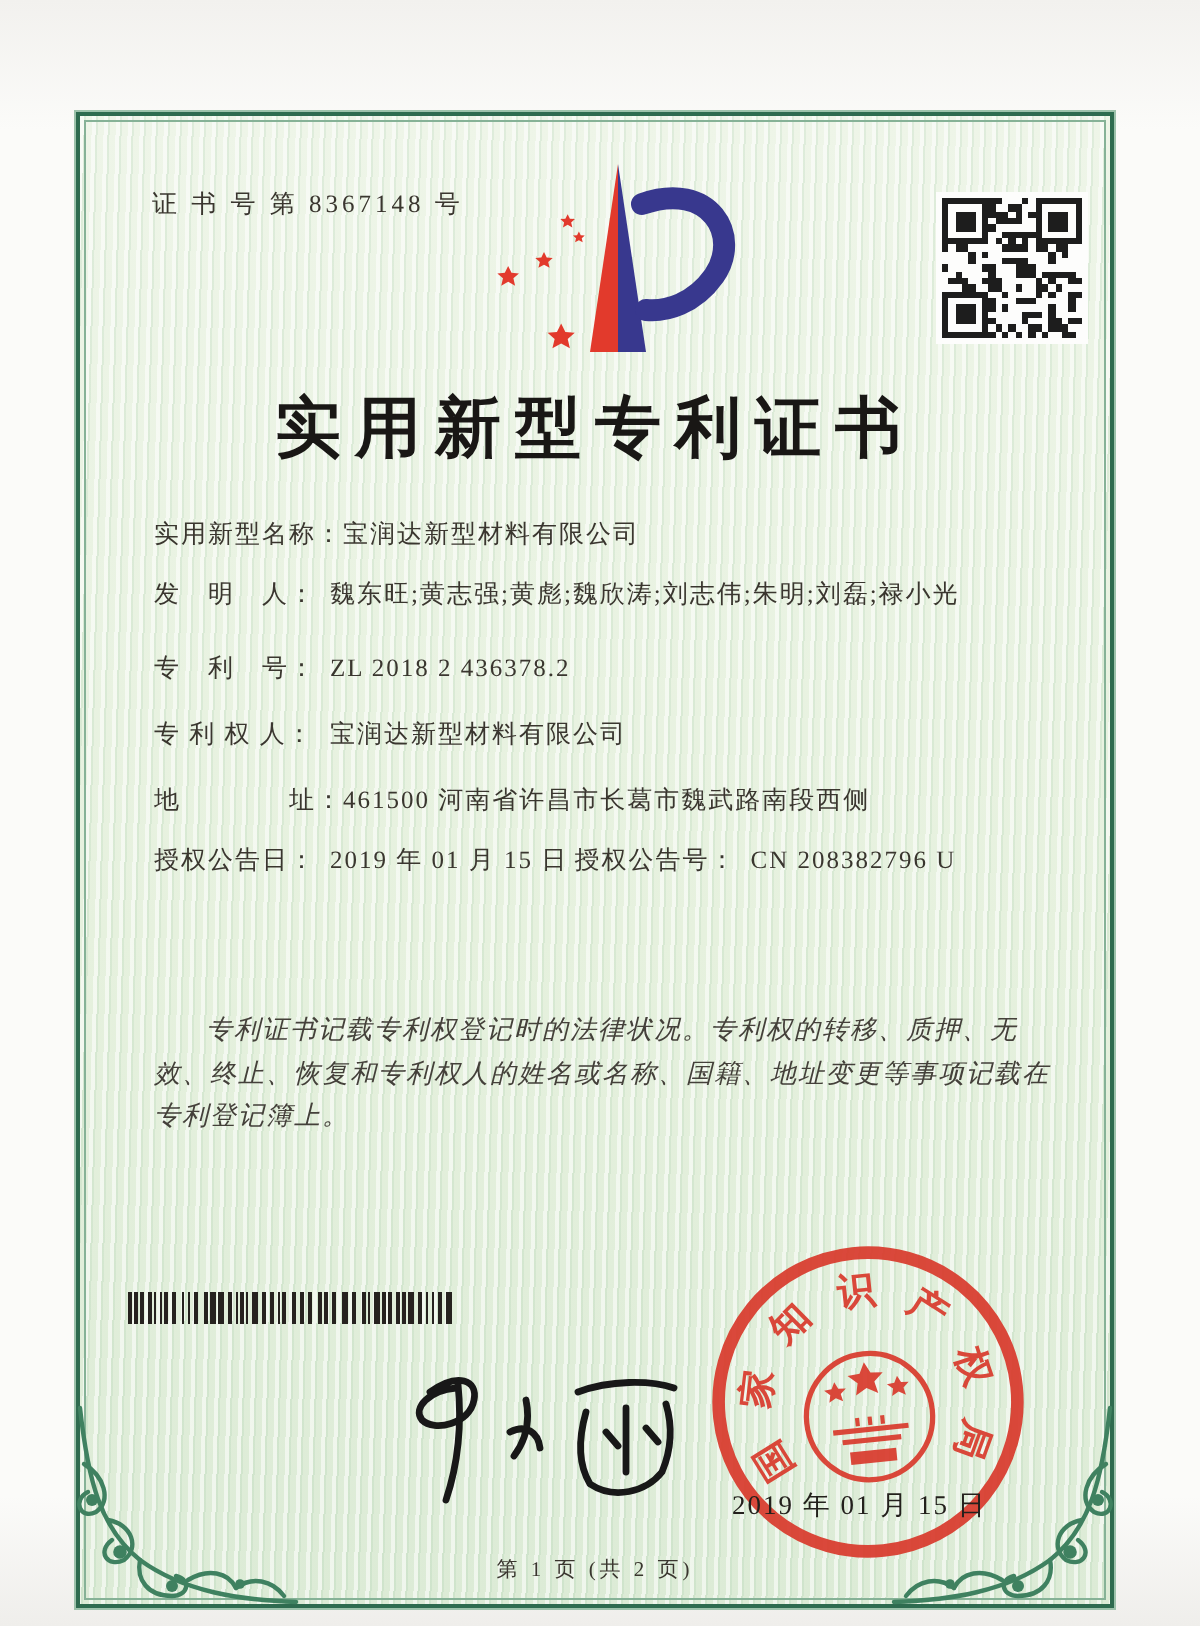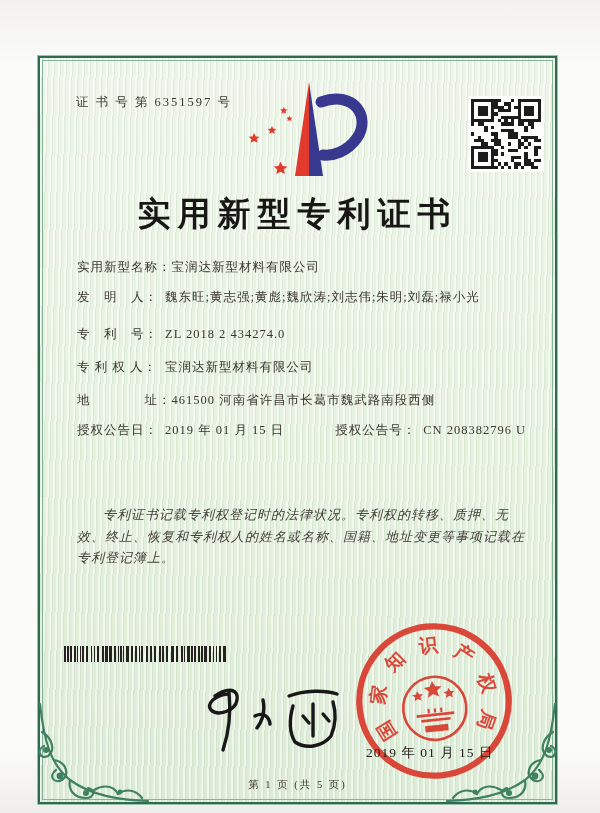--- a/index.html
+++ b/index.html
@@ -33,21 +33,21 @@
   .qr .m.on{background:#1d1d1d;}
   .title{position:absolute;left:0;top:134px;width:100%;text-align:center;
     font-size:33px;font-weight:bold;letter-spacing:7px;color:#191715;}
   
   .fields{position:absolute;left:37px;top:201px;width:460px;font-size:12.5px;color:#3a362f;}
   .frow{white-space:nowrap;margin-bottom:16px;line-height:17px;}
   .frow.gap-s{margin-bottom:13px;}
   .frow.gap-l{margin-bottom:20px;}
   .flabel{display:inline-block;min-width:88px;letter-spacing:1px;}
   .fvalue{letter-spacing:1px;}
-  .grant .pair2{margin-left:48px;}
+  .grant .pair2{}
   
   .paras{position:absolute;left:37px;top:446px;width:452px;
     font-size:13px;line-height:21.5px;letter-spacing:1px;font-style:italic;color:#44403a;}
   .paras p{margin:0;text-indent:2em;}
   
   .barcode{position:absolute;left:24px;top:588px;width:168px;height:16px;display:flex;align-items:stretch;}
   .barcode .b{height:100%;}
   .barcode .b.on{background:#26221f;}
   
   .director{position:absolute;left:36px;top:636px;font-size:14.5px;line-height:28px;letter-spacing:3px;color:#2c2925;}
@@ -62,21 +62,21 @@
   .corner{position:absolute;width:118px;height:108px;z-index:2;}
   .corner.left{left:-6px;bottom:-4px;}
   .corner.right{right:-6px;bottom:-4px;transform:scaleX(-1);}
 </style>
 </head>
 <body>
 
 <div class="page">
   <div class="cert">
 
-    <div class="cert-no">证 书 号 第 6351597 号</div>
+    <div class="cert-no">证 书 号 第 8367148 号</div>
 
     <svg class="logo" viewBox="0 0 152 110">
       <g fill="#e23a2c">
         <path d="M26 62 l2.7 5.4 6 .5 -4.5 4 1.4 5.9 -5.6-3.1 -5.6 3.1 1.4-5.9 -4.5-4 6-.5z" transform="scale(.62) translate(8,30)"></path>
         <path d="M26 62 l2.7 5.4 6 .5 -4.5 4 1.4 5.9 -5.6-3.1 -5.6 3.1 1.4-5.9 -4.5-4 6-.5z" transform="scale(.5) translate(52,38)"></path>
         <path d="M26 62 l2.7 5.4 6 .5 -4.5 4 1.4 5.9 -5.6-3.1 -5.6 3.1 1.4-5.9 -4.5-4 6-.5z" transform="scale(.42) translate(95,12)"></path>
         <path d="M26 62 l2.7 5.4 6 .5 -4.5 4 1.4 5.9 -5.6-3.1 -5.6 3.1 1.4-5.9 -4.5-4 6-.5z" transform="scale(.78) translate(35,48)"></path>
         <path d="M26 62 l2.7 5.4 6 .5 -4.5 4 1.4 5.9 -5.6-3.1 -5.6 3.1 1.4-5.9 -4.5-4 6-.5z" transform="scale(.34) translate(140,55)"></path>
       </g>
       <polygon points="76,6 62,100 76,100" fill="#e23a2c"></polygon>
@@ -531,21 +531,21 @@
     <div class="title">实用新型专利证书</div>
 
     <div class="fields">
       <div class="frow gap-s">
         <span class="flabel">实用新型名称：</span><span class="fvalue">宝润达新型材料有限公司</span>
       </div>
       <div class="frow gap-l">
         <span class="flabel">发　明　人：</span><span class="fvalue">魏东旺;黄志强;黄彪;魏欣涛;刘志伟;朱明;刘磊;禄小光</span>
       </div>
       <div class="frow">
-        <span class="flabel">专　利　号：</span><span class="fvalue">ZL 2018 2 434274.0</span>
+        <span class="flabel">专　利　号：</span><span class="fvalue">ZL 2018 2 436378.2</span>
       </div>
       <div class="frow">
         <span class="flabel">专 利 权 人：</span><span class="fvalue">宝润达新型材料有限公司</span>
       </div>
       <div class="frow gap-s">
         <span class="flabel">地　　　　址：</span><span class="fvalue">461500 河南省许昌市长葛市魏武路南段西侧</span>
       </div>
       <div class="frow grant">
         <span><span class="flabel">授权公告日：</span><span class="fvalue">2019 年 01 月 15 日</span></span>
         <span class="pair2"><span class="flabel">授权公告号：</span><span class="fvalue">CN 208382796 U</span></span>
@@ -677,21 +677,21 @@
         <path d="M62 66 l1.6 3.2 3.6.3 -2.7 2.4 .8 3.5 -3.3-1.8 -3.3 1.8 .8-3.5 -2.7-2.4 3.6-.3z" stroke="none"></path>
         <path d="M92 66 l1.6 3.2 3.6.3 -2.7 2.4 .8 3.5 -3.3-1.8 -3.3 1.8 .8-3.5 -2.7-2.4 3.6-.3z" stroke="none"></path>
         <path d="M59 90 h36" stroke-width="2.5" fill="none"></path>
         <path d="M63 95 h28" stroke-width="2.5" fill="none"></path>
         <path d="M66 100 h22 v6 h-22 z" stroke="none"></path>
         <path d="M71 84 v4 M77 84 v4 M83 84 v4" stroke-width="2" fill="none"></path>
       </g>
     </svg>
     <div class="seal-date">2019 年 01 月 15 日</div>
 
-    <div class="footer">第 1 页 (共 5 页)</div>
+    <div class="footer">第 1 页 (共 2 页)</div>
 
     <svg class="corner left" viewBox="0 0 118 108">
       <g fill="none" stroke="#3f8160" stroke-width="2.2" stroke-linecap="round">
         <path d="M6 6 C 10 42, 16 66, 36 82 C 58 98, 86 102, 114 103"></path>
         <path d="M8 34 C 18 40, 22 52, 14 58 C 6 62, 2 52, 10 48"></path>
         <path d="M20 62 C 32 64, 36 76, 28 82 C 20 86, 14 78, 22 72"></path>
         <path d="M36 82 C 34 92, 40 100, 52 100 C 60 100, 62 92, 54 90"></path>
         <path d="M60 92 C 70 86, 80 88, 84 96"></path>
         <path d="M84 96 C 92 90, 102 92, 108 100"></path>
       </g>

